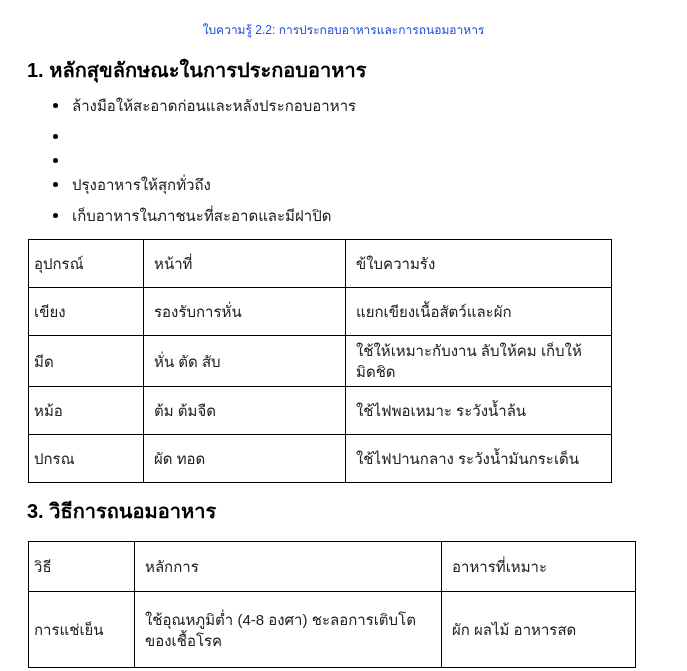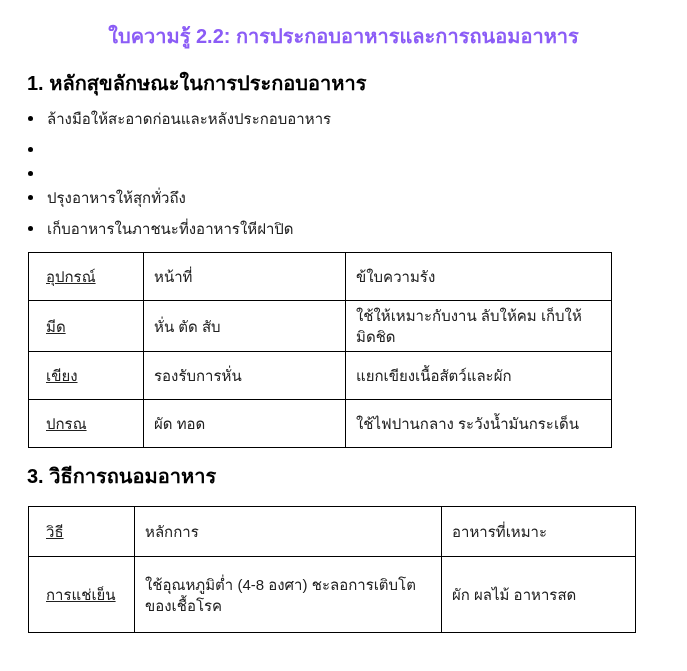--- a/index.html
+++ b/index.html
@@ -10,34 +10,34 @@
     background: #ffffff;
     overflow: hidden;
     box-sizing: border-box;
     font-family: "Liberation Sans", "DejaVu Sans", sans-serif;
     font-size: 15px;
     color: #212121;
   }
   .title {
     padding-top: 20px;
     text-align: center;
-    font-weight: bold;
-    font-size: 20px;
-    color: #8b5cf6;
+    font-weight: normal;
+    font-size: 12px;
+    color: #1d4ed8;
   }
   .heading {
     font-weight: bold;
     font-size: 20px;
     color: #000000;
     margin: 15px 0 0 27px;
   }
   .bullets {
     list-style: none;
     margin: 10px 0 0 0;
-    padding: 0 0 0 28px;
+    padding: 0 0 0 53px;
   }
   .bullets li {
     display: flex;
     align-items: flex-start;
     margin-bottom: 12px;
     line-height: 19px;
   }
   .bullets li:last-child { margin-bottom: 0; }
   .dot {
     flex: 0 0 auto;
@@ -56,21 +56,21 @@
     border: 1px solid #000000;
     font-weight: normal;
     text-align: left;
     vertical-align: middle;
     padding: 4px 10px;
     font-size: 15px;
     color: #212121;
     line-height: 21px;
     overflow: hidden;
   }
-  table.tbl th:first-child, table.tbl td:first-child { padding-left: 17px; text-decoration: underline; }
+  table.tbl th:first-child, table.tbl td:first-child { padding-left: 5px; }
   .tbl-equipment { width: 583px; }
   .tbl-equipment tr { height: 48px; }
   .tbl-preservation { width: 607px; }
   .tbl-preservation tr.hdr { height: 50px; }
   .tbl-preservation tr.data { height: 76px; }
   .heading-3 { margin-top: 12px; }
   .tbl-preservation { margin-top: 8px; }
 </style>
 </head>
 <body>
@@ -91,46 +91,51 @@
     </li>
     <li>
       <span class="dot"></span>
     </li>
     <li>
       <span class="dot"></span>
       <span>ปรุงอาหารให้สุกทั่วถึง</span>
     </li>
     <li>
       <span class="dot"></span>
-      <span>เก็บอาหารในภาชนะที่งอาหารใหีฝาปิด</span>
+      <span>เก็บอาหารในภาชนะที่สะอาดและมีฝาปิด</span>
     </li>
   </ul>
 
 
   <table class="tbl tbl-equipment">
     <colgroup>
       <col style="width:115px">
       <col style="width:202px">
       <col style="width:266px">
     </colgroup>
     <tbody>
       <tr>
         <th>อุปกรณ์</th>
         <th>หน้าที่</th>
         <th>ข้ใบความรัง</th>
       </tr>
       <tr>
+        <td>เขียง</td>
+        <td>รองรับการหั่น</td>
+        <td>แยกเขียงเนื้อสัตว์และผัก</td>
+      </tr>
+      <tr>
         <td>มีด</td>
         <td>หั่น ตัด สับ</td>
         <td>ใช้ให้เหมาะกับงาน ลับให้คม เก็บให้มิดชิด</td>
       </tr>
       <tr>
-        <td>เขียง</td>
-        <td>รองรับการหั่น</td>
-        <td>แยกเขียงเนื้อสัตว์และผัก</td>
+        <td>หม้อ</td>
+        <td>ต้ม ต้มจืด</td>
+        <td>ใช้ไฟพอเหมาะ ระวังน้ำล้น</td>
       </tr>
       <tr>
         <td>ปกรณ</td>
         <td>ผัด ทอด</td>
         <td>ใช้ไฟปานกลาง ระวังน้ำมันกระเด็น</td>
       </tr>
     </tbody>
   </table>
 
   <div class="heading heading-3">3. วิธีการถนอมอาหาร</div>

